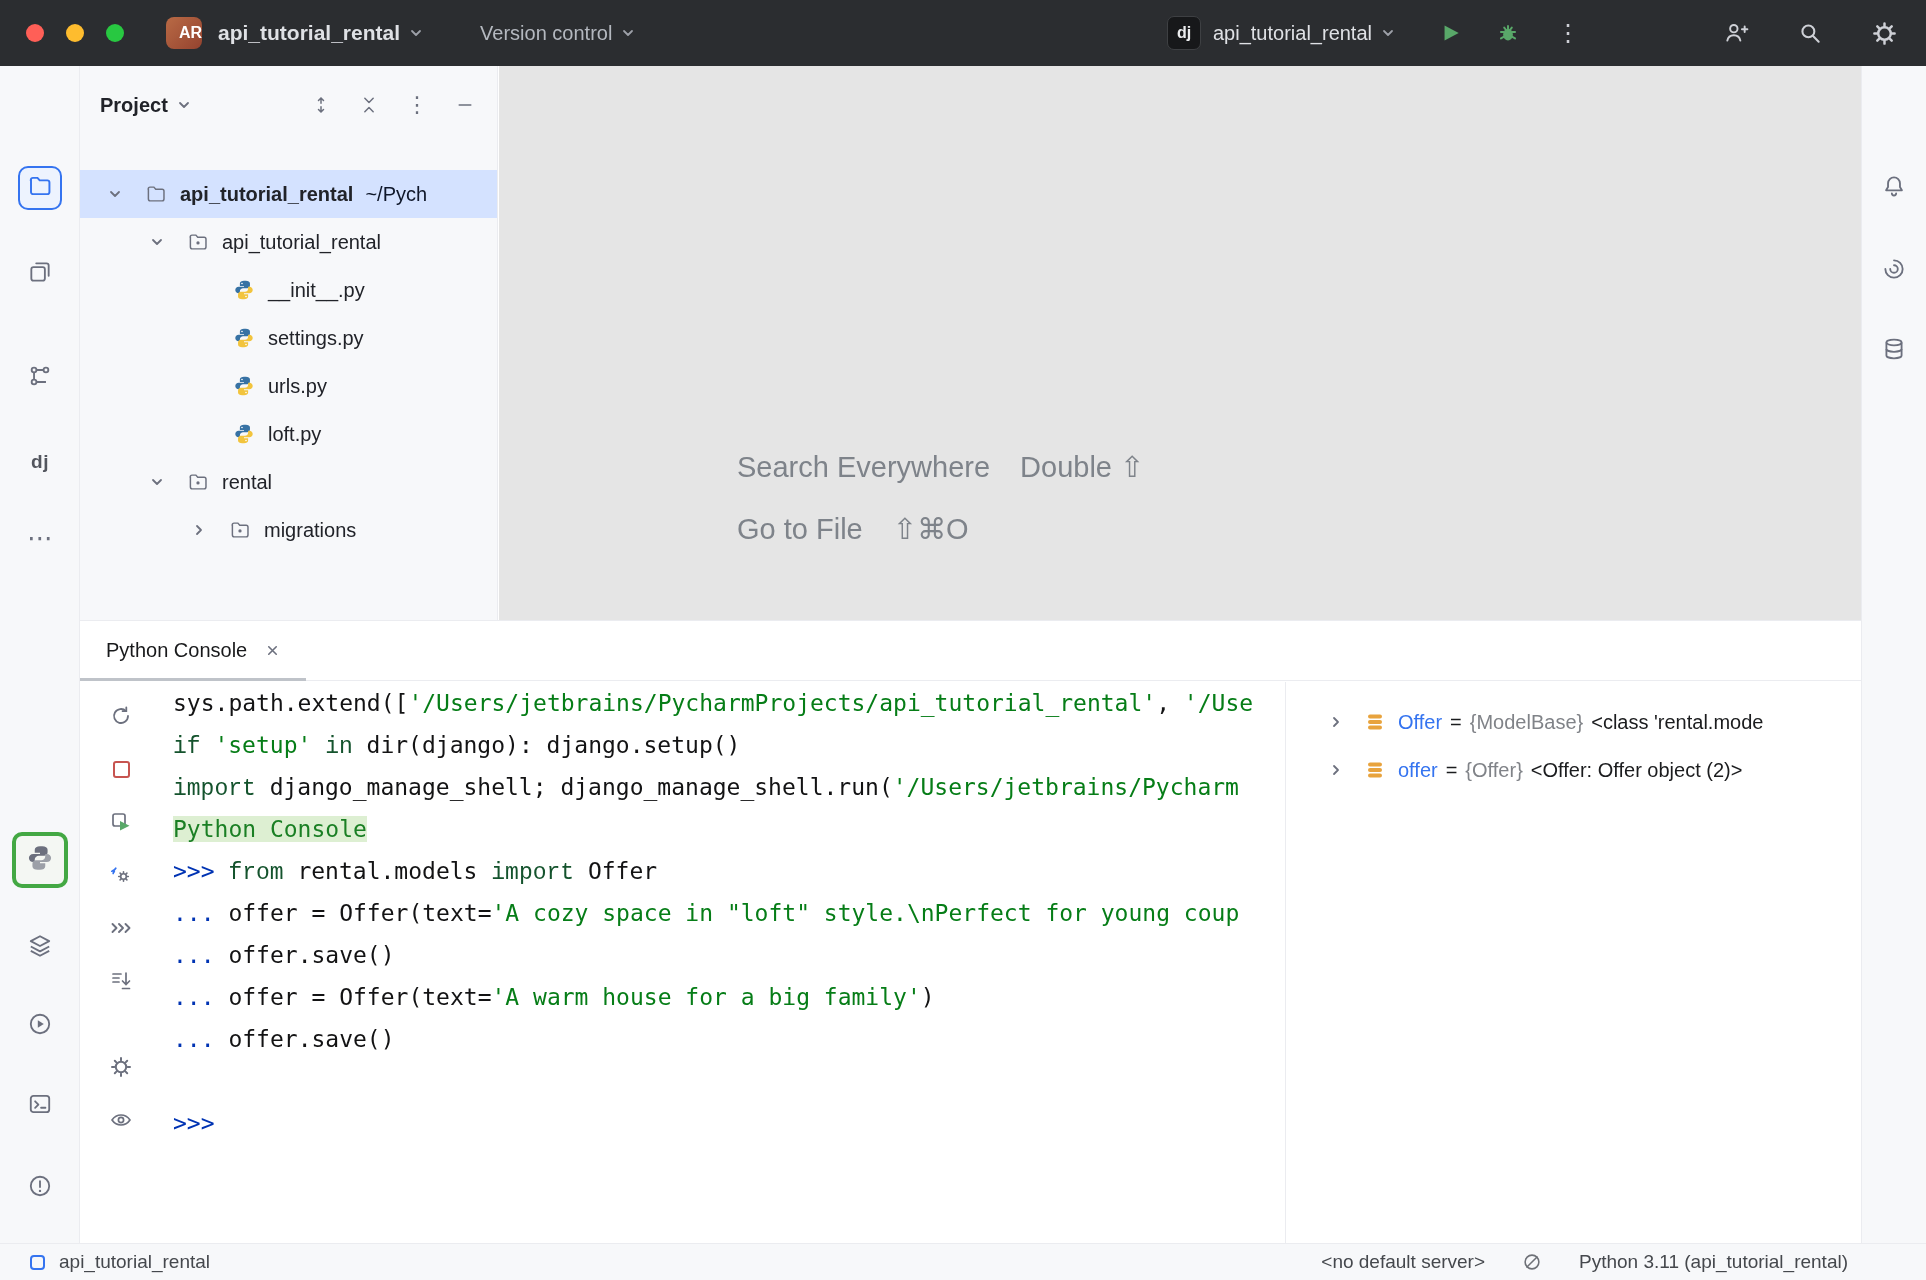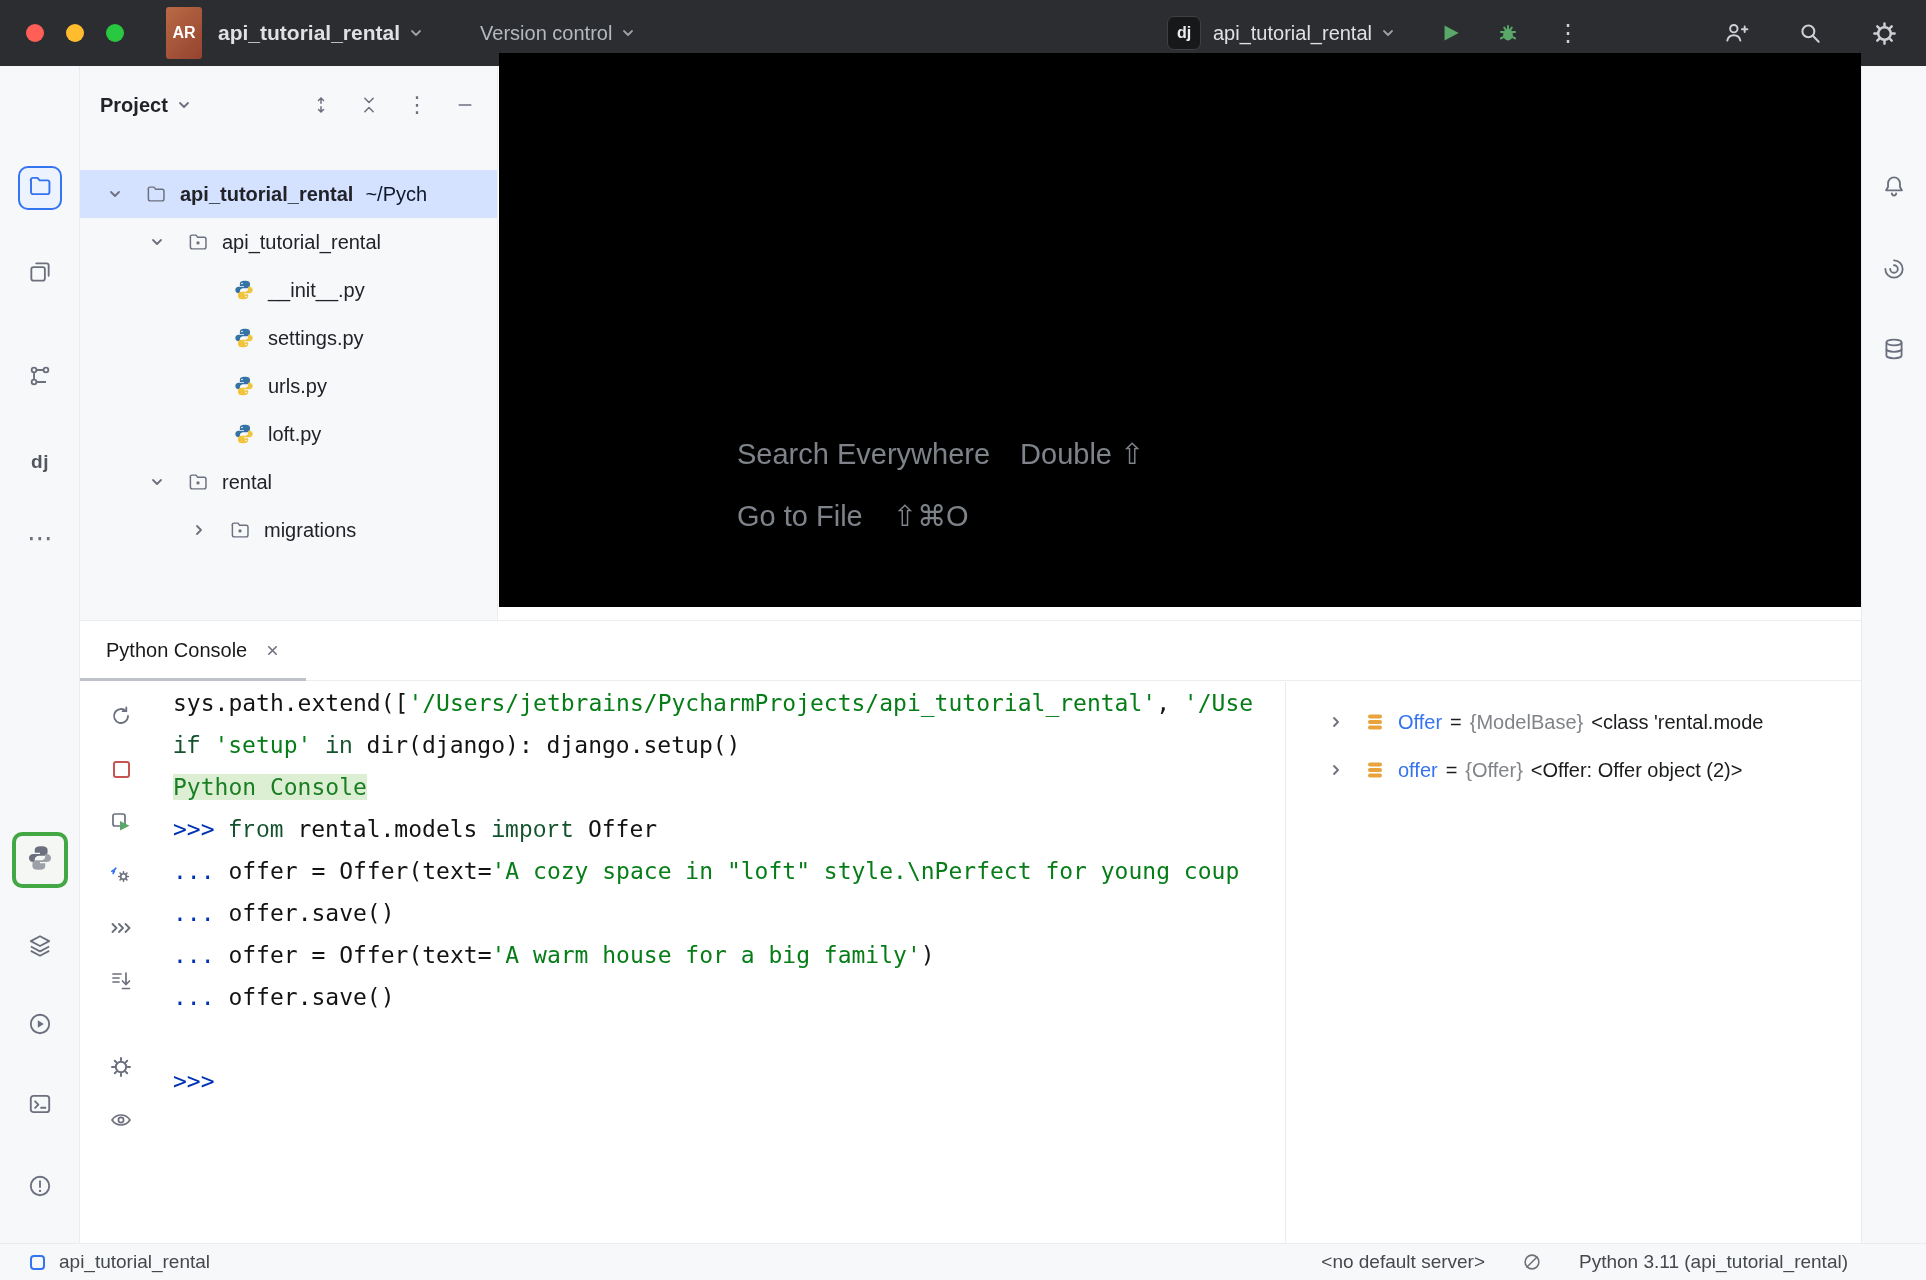--- a/index.html
+++ b/index.html
@@ -5,21 +5,21 @@
   * { box-sizing: border-box; margin: 0; padding: 0; }
   html,body { width:1926px; height:1280px; }
   body { font-family:"Liberation Sans","DejaVu Sans",sans-serif; background:#fff; }
   .app { position:relative; width:1926px; height:1280px; background:#fff; overflow:hidden; }
 
   
   .titlebar { position:absolute; left:0; top:0; width:1926px; height:66px; background:#2B2D30; display:flex; align-items:center; color:#DFE1E5; }
   .traffic { display:flex; gap:22px; padding-left:26px; align-items:center; }
   .dot { width:18px; height:18px; border-radius:50%; }
   .dot.red{background:#FF5F57} .dot.yellow{background:#FEBC2E} .dot.green{background:#28C841}
-  .avatar { margin-left:42px; width:36px; height:52px; border-radius:3px; background:linear-gradient(135deg,#B96A45,#94432F); color:#fff; font-weight:bold; font-size:16px; display:flex; align-items:center; justify-content:center; }
+  .avatar { margin-left:42px; width:36px; height:32px; border-radius:8px; background:linear-gradient(135deg,#B96A45,#94432F); color:#fff; font-weight:bold; font-size:16px; display:flex; align-items:center; justify-content:flex-end; }
   .tb-project { margin-left:16px; font-size:21px; font-weight:600; color:#DFE1E5; }
   .chev { display:inline-flex; margin-left:8px; color:#9DA0A8; }
   .tb-vc { margin-left:56px; font-size:20px; color:#B4B8BF; display:flex; align-items:center; }
   .tb-right { margin-left:auto; display:flex; align-items:center; padding-right:24px; }
   .dj-badge { width:34px; height:34px; border-radius:7px; background:#17181A; border:1px solid #3E4043; color:#ECEDEF; font-weight:bold; font-size:16px; display:flex; align-items:center; justify-content:center; }
   .tb-runcfg { margin-left:12px; font-size:20px; color:#DFE1E5; display:flex; align-items:center; }
   .tb-btn { display:flex; align-items:center; justify-content:center; width:36px; height:36px; border-radius:8px; }
   .kebab { color:#CED0D6; font-size:24px; line-height:1; }
 
   
@@ -43,21 +43,21 @@
   .tree { padding-top:26px; }
   .tree-row { height:48px; display:flex; align-items:center; font-size:20px; color:#212329; white-space:nowrap; overflow:hidden; }
   .tree-row.selected { background:#D4E2FF; }
   .chev-box { width:30px; margin-right:14px; display:flex; justify-content:center; color:#6C707E; flex:none; }
   .chev-right svg { transform:rotate(-90deg); }
   .t-icon { width:24px; height:24px; margin-right:12px; flex:none; display:flex; align-items:center; justify-content:center; }
   .t-label.bold { font-weight:600; }
   .t-suffix { color:#0f172a; margin-left:12px; }
 
   
-  .editor { position:absolute; left:499px; top:53px; width:1362px; height:554px; background:#000000; }
+  .editor { position:absolute; left:499px; top:66px; width:1362px; height:554px; background:#e5e5e5; }
   .hints { position:absolute; left:238px; top:384px; color:#7E838A; font-size:29px; }
   .hint-row { display:flex; align-items:baseline; margin-bottom:28px; }
   .hint-shortcut { margin-left:30px; }
 
   
   .console { position:absolute; left:80px; top:620px; width:1781px; height:623px; background:#fff; border-top:1px solid #EBECF0; }
   .tabbar { height:60px; border-bottom:1px solid #EBECF0; display:flex; align-items:center; position:relative; }
   .tab { height:100%; display:flex; align-items:center; padding:0 26px; position:relative; font-size:20px; color:#18191B; }
   .tab-underline { position:absolute; left:0; bottom:-1px; height:3px; width:100%; background:#BFC3C9; }
   .tab-close { margin-left:18px; display:flex; color:#6C707E; }
@@ -467,20 +467,21 @@
             <svg width="24" height="24" viewBox="0 0 24 24" fill="none" stroke="#6C707E" stroke-width="1.7" stroke-linecap="round" stroke-linejoin="round">
               <path d="M3 12s3.5-5 9-5 9 5 9 5-3.5 5-9 5-9-5-9-5z"></path>
               <circle cx="12" cy="12" r="2.6"></circle>
             </svg>
           </span>
       </div>
 
       <div class="code-area">
         <div class="code-line"><span class="plain">sys.path.extend([</span><span class="str">'/Users/jetbrains/PycharmProjects/api_tutorial_rental'</span><span class="plain">, </span><span class="str">'/Use</span></div>
         <div class="code-line"><span class="kw">if </span><span class="str">'setup'</span><span class="kw"> in </span><span class="plain">dir(django): django.setup()</span></div>
+        <div class="code-line"><span class="kw">import </span><span class="plain">django_manage_shell; django_manage_shell.run(</span><span class="str">'/Users/jetbrains/Pycharm</span></div>
         <div class="code-line"><span class="hl">Python Console</span></div>
         <div class="code-line"><span class="prompt">&gt;&gt;&gt; </span><span class="kw">from </span><span class="plain">rental.models </span><span class="kw">import </span><span class="plain">Offer</span></div>
         <div class="code-line"><span class="prompt">... </span><span class="plain">offer = Offer(text=</span><span class="str">'A cozy space in "loft" style.\nPerfect for young coup</span></div>
         <div class="code-line"><span class="prompt">... </span><span class="plain">offer.save()</span></div>
         <div class="code-line"><span class="prompt">... </span><span class="plain">offer = Offer(text=</span><span class="str">'A warm house for a big family'</span><span class="plain">)</span></div>
         <div class="code-line"><span class="prompt">... </span><span class="plain">offer.save()</span></div>
         <div class="code-line"></div>
         <div class="code-line"><span class="prompt">&gt;&gt;&gt;</span></div>
       </div>
 

